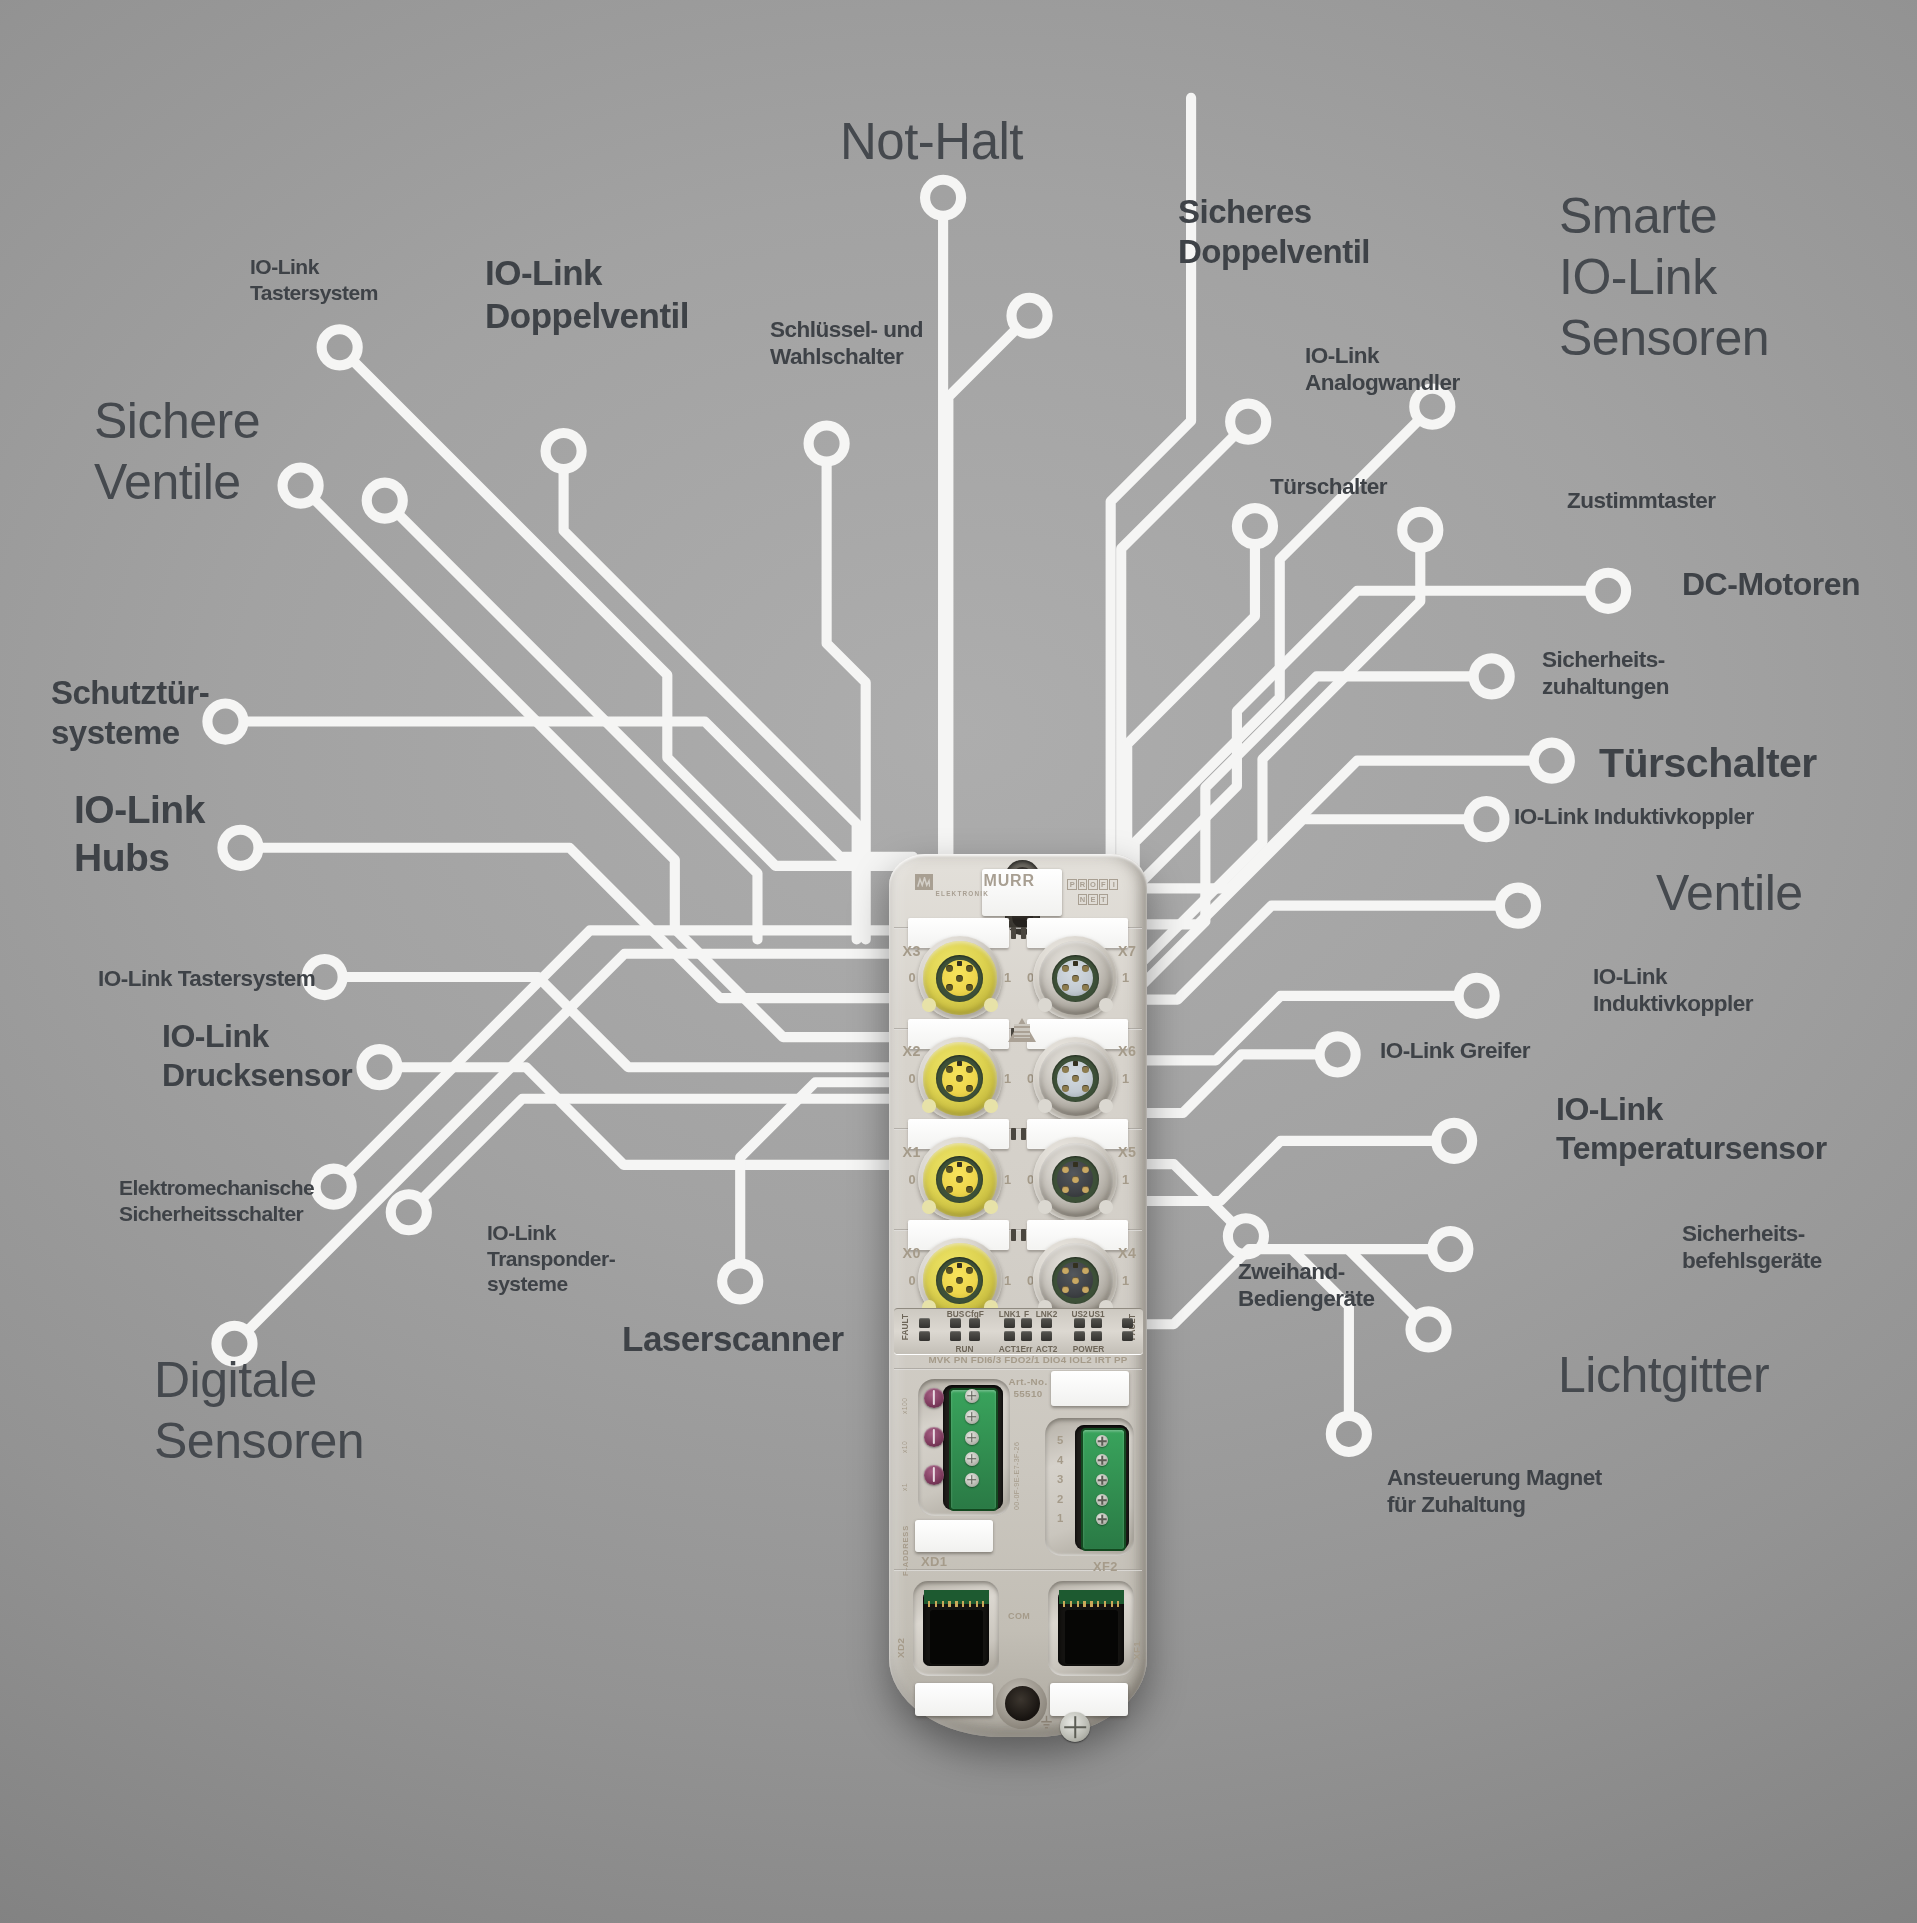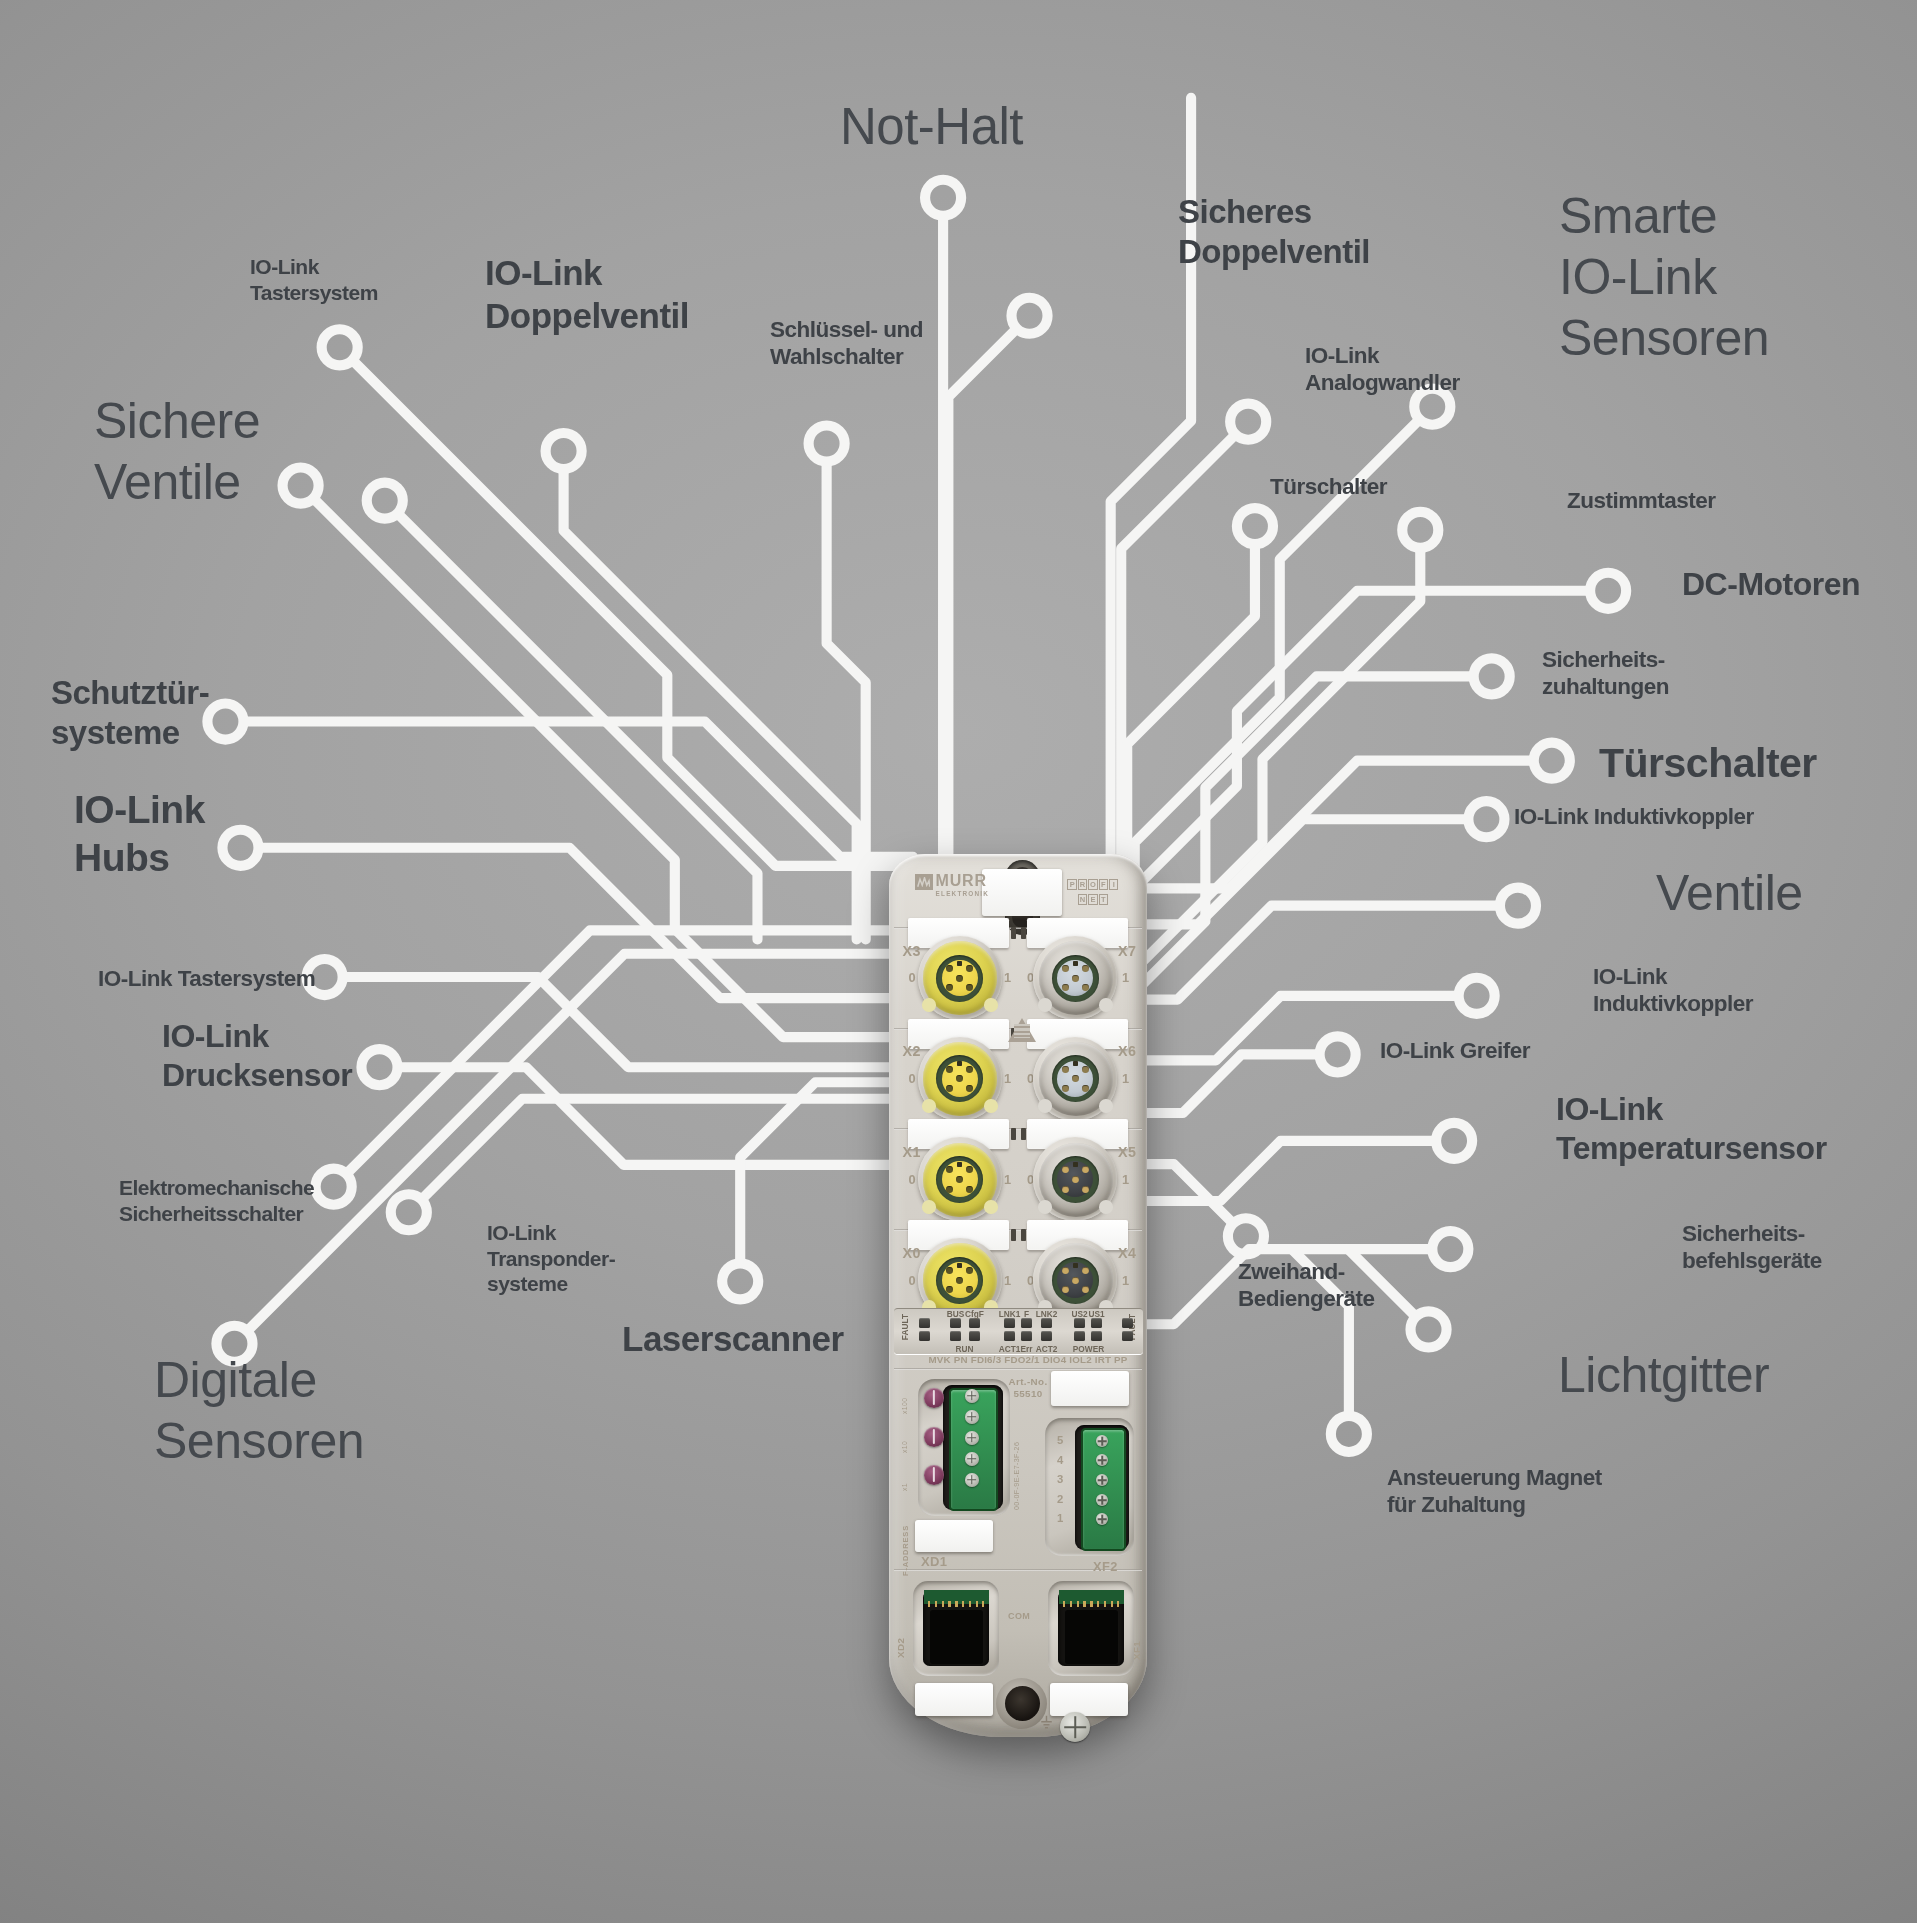--- a/index.html
+++ b/index.html
@@ -72,21 +72,21 @@
     box-shadow:inset 0 2.3px 4.5px rgba(60,55,48,.5), inset 0 -1.5px 2.3px rgba(255,255,255,.6);}
   .rj .jack{position:absolute;left:9.8px;top:9.8px;right:9.8px;bottom:9.8px;background:#151412;border-radius:6.8px;
     box-shadow:inset 0 1.5px 6px #000;}
   .rj .pcb{position:absolute;left:10.5px;right:10.5px;top:9px;height:13.5px;background:#1d5a30;}
   .rj .pins8{position:absolute;left:15px;right:15px;top:19.5px;height:6px;
     background:repeating-linear-gradient(90deg,#caa85a 0 2.3px,transparent 2.3px 6.8px);}
   .rj .hole{position:absolute;left:16.5px;right:16.5px;top:28.6px;bottom:12px;background:#060605;border-radius:3px;}
   .murr{position:absolute;left:25.6px;top:19.5px;color:#a89f92;}
   .murr .mrow{display:flex;align-items:flex-start;gap:3px;}
   .murr .micon{width:18px;height:16.5px;background:#a89f92;display:flex;align-items:center;justify-content:center;}
-  .murr .mname{font-size:16px;font-weight:900;letter-spacing:0.8px;line-height:.9;}
+  .murr .mname{font-size:16px;font-weight:900;letter-spacing:0.8px;line-height:.9;margin-left:48px;}
   .murr .msub{font-size:6.4px;font-weight:bold;letter-spacing:1.2px;margin-left:21px;}
   .profinet{position:absolute;left:178px;top:22.5px;color:#a89f92;font-weight:900;text-align:center;line-height:1;}
   .profinet span{display:inline-block;border:1.5px solid #a89f92;font-size:7.5px;padding:0.8px 0.8px;margin:0 0.4px;min-width:6px;}
   .tab{position:absolute;background:linear-gradient(180deg,#fff,#f1f1ef);border-radius:3px;
     box-shadow:0 1.5px 3px rgba(60,55,48,.45);}
   .pill{position:absolute;left:116px;top:6px;width:35px;height:75px;border-radius:18px;
     background:linear-gradient(180deg,#7a766e,#4b4841 30%,#38352f);box-shadow:inset 0 2.3px 4.5px rgba(0,0,0,.7);}
   .pill:after{content:"";position:absolute;left:6.8px;top:6.8px;right:6.8px;bottom:6.8px;border-radius:12px;
     background:radial-gradient(circle at 45% 30%,#4e4a43,#26231f 70%);}
   .warn{position:absolute;width:0;height:0;border-left:14.3px solid transparent;border-right:14.3px solid transparent;
@@ -167,21 +167,21 @@
       <circle cx="432" cy="1300" r="24"></circle>
       <circle cx="505" cy="1420" r="24"></circle>
       <circle cx="444" cy="1579" r="24"></circle>
       <circle cx="544" cy="1613" r="24"></circle>
       <circle cx="985" cy="1705" r="24"></circle>
       <circle cx="312" cy="1788" r="24"></circle>
     </g>
   </svg>
 
   <div id="labels">
-      <div class="plabel light" style="left: 840px; top: 96px; font-size: 51px; font-weight: 400; text-align: right;">
+      <div class="plabel light" style="left: 840px; top: 111px; font-size: 51px; font-weight: 400; text-align: right;">
         <span class="ln">Not-Halt</span>
       </div>
       <div class="plabel" style="left: 250px; top: 254px; font-size: 21px; font-weight: 700;">
         <span class="ln">IO-Link</span>
         <span class="ln">Tastersystem</span>
       </div>
       <div class="plabel" style="left: 485px; top: 252px; font-size: 35px; font-weight: 700;">
         <span class="ln">IO-Link</span>
         <span class="ln">Doppelventil</span>
       </div>

